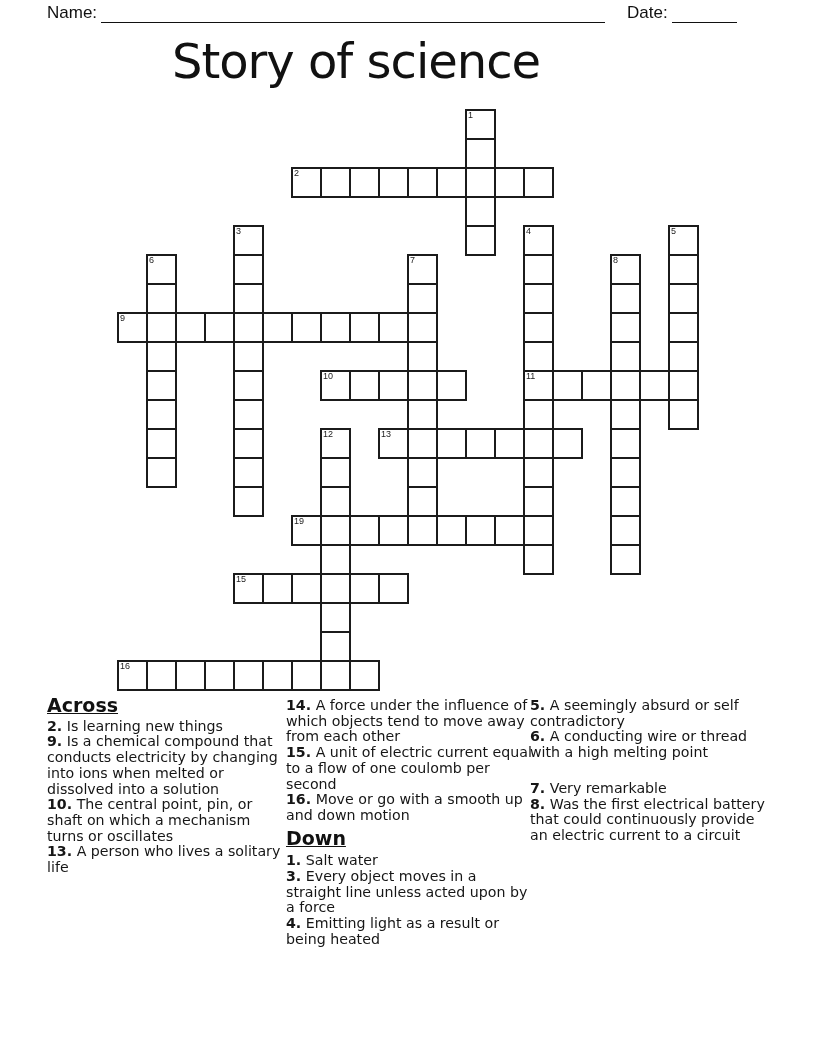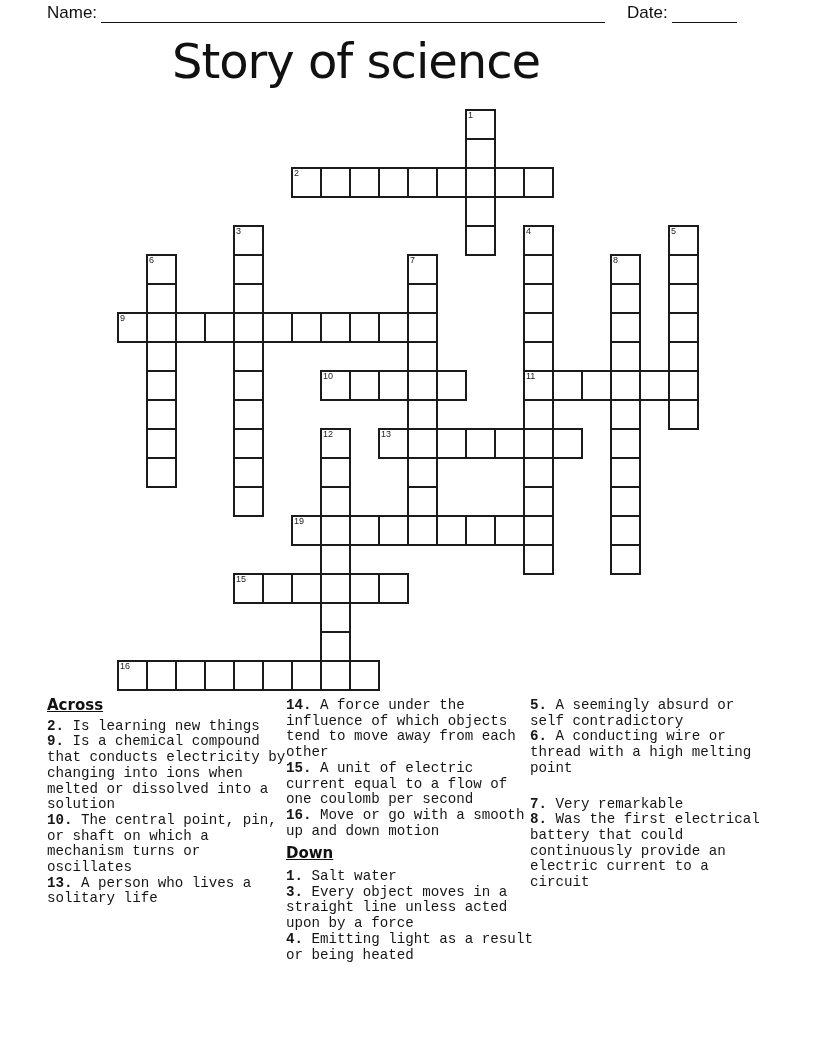--- a/index.html
+++ b/index.html
@@ -51,25 +51,25 @@
   
   .clue-col{
     position:absolute;top:698px;
     font-size:14.2px;line-height:15.7px;color:#161616;
   }
   #clue-col-1{left:47px;width:243px;}
   #clue-col-2{left:286px;width:247px;}
   #clue-col-3{left:530px;width:242px;}
   .clue-heading{
     margin:0 0 5px 0;
-    font-size:15px;font-weight:bold;
+    font-size:19px;font-weight:bold;
     text-decoration:underline;color:#111;
   }
   .clue-col h3.mid{margin:7px 0 7px 0;}
-  .clue{margin:0;font-family:Liberation Mono, monospace;}
+  .clue{margin:0;}
   .clue.gap{margin-top:20px;}
   .clue b{font-weight:bold;}
 </style>
 </head>
 <body>
 
 <span class="hdr-label" id="name-label">Name:</span>
 <div class="hdr-line" id="name-line"></div>
 <span class="hdr-label" id="date-label">Date:</span>
 <div class="hdr-line" id="date-line"></div>

